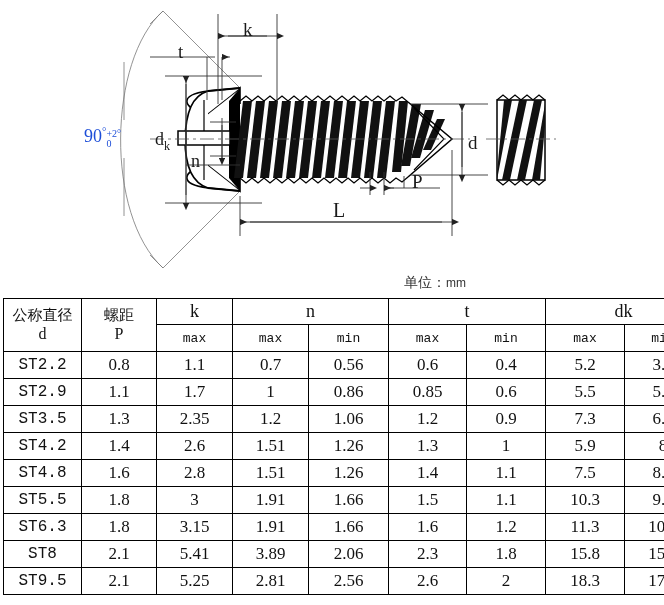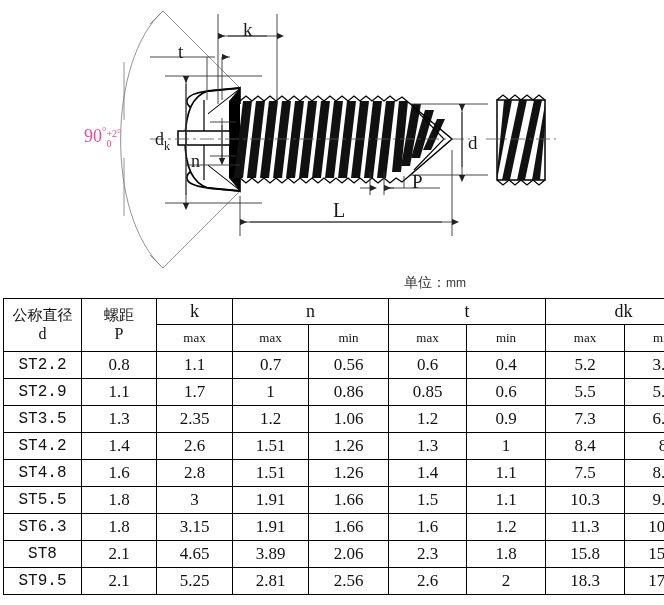--- a/index.html
+++ b/index.html
@@ -30,21 +30,21 @@
   .lbl-dk { left: 155px; top: 130px; font-size: 18px; }
   .lbl-dk sub { font-size: 12px; }
   .lbl-n  { left: 191px; top: 152px; font-size: 18px; }
   .lbl-d  { left: 468px; top: 133px; font-size: 19px; }
   .lbl-P  { left: 412px; top: 172px; font-size: 19px; }
   .lbl-L  { left: 333px; top: 200px; font-size: 20px; }
 
   .lbl-ang {
     left: 84px; top: 126px;
     font-size: 18px;
-    color: #ec4899;
+    color: #1d4ed8;
   }
   .lbl-ang .deg { font-size: 11px; vertical-align: super; }
   .tol {
     display: inline-block;
     vertical-align: middle;
     font-size: 10px;
     line-height: 1.0;
     text-align: left;
     position: relative;
     top: 1px;
@@ -89,21 +89,21 @@
     font-family: "Liberation Sans", "DejaVu Sans", sans-serif;
     font-size: 15px;
     line-height: 1.25;
   }
   .h-cn .sub2 { font-family: "Liberation Serif","DejaVu Serif",serif; font-size:16px; }
   .h-sym {
     font-family: "Liberation Serif", "DejaVu Serif", serif;
     font-size: 18px;
   }
   .h-mm {
-    font-family: Liberation Serif, serif;
+    font-family: Liberation Mono, monospace;
     font-size: 13px;
   }
   .row-h1 { height: 26px; }
   .row-h2 { height: 27px; }
   .data-row { height: 27px; }
   .cell-d {
     font-family: "Liberation Mono", "DejaVu Sans Mono", monospace;
     font-size: 16px;
     color: #3a3a3a;
   }
@@ -355,21 +355,21 @@
           <td class="cell-v">6.9</td>
         </tr>
         <tr class="data-row">
           <td class="cell-d">ST4.2</td>
           <td class="cell-v">1.4</td>
           <td class="cell-v">2.6</td>
           <td class="cell-v">1.51</td>
           <td class="cell-v">1.26</td>
           <td class="cell-v">1.3</td>
           <td class="cell-v">1</td>
-          <td class="cell-v">8.4</td>
+          <td class="cell-v">5.9</td>
           <td class="cell-v">8</td>
         </tr>
         <tr class="data-row">
           <td class="cell-d">ST4.8</td>
           <td class="cell-v">1.6</td>
           <td class="cell-v">2.8</td>
           <td class="cell-v">1.51</td>
           <td class="cell-v">1.26</td>
           <td class="cell-v">1.4</td>
           <td class="cell-v">1.1</td>
@@ -394,21 +394,21 @@
           <td class="cell-v">1.91</td>
           <td class="cell-v">1.66</td>
           <td class="cell-v">1.6</td>
           <td class="cell-v">1.2</td>
           <td class="cell-v">11.3</td>
           <td class="cell-v">10.9</td>
         </tr>
         <tr class="data-row">
           <td class="cell-d">ST8</td>
           <td class="cell-v">2.1</td>
-          <td class="cell-v">4.65</td>
+          <td class="cell-v">5.41</td>
           <td class="cell-v">3.89</td>
           <td class="cell-v">2.06</td>
           <td class="cell-v">2.3</td>
           <td class="cell-v">1.8</td>
           <td class="cell-v">15.8</td>
           <td class="cell-v">15.4</td>
         </tr>
         <tr class="data-row">
           <td class="cell-d">ST9.5</td>
           <td class="cell-v">2.1</td>

